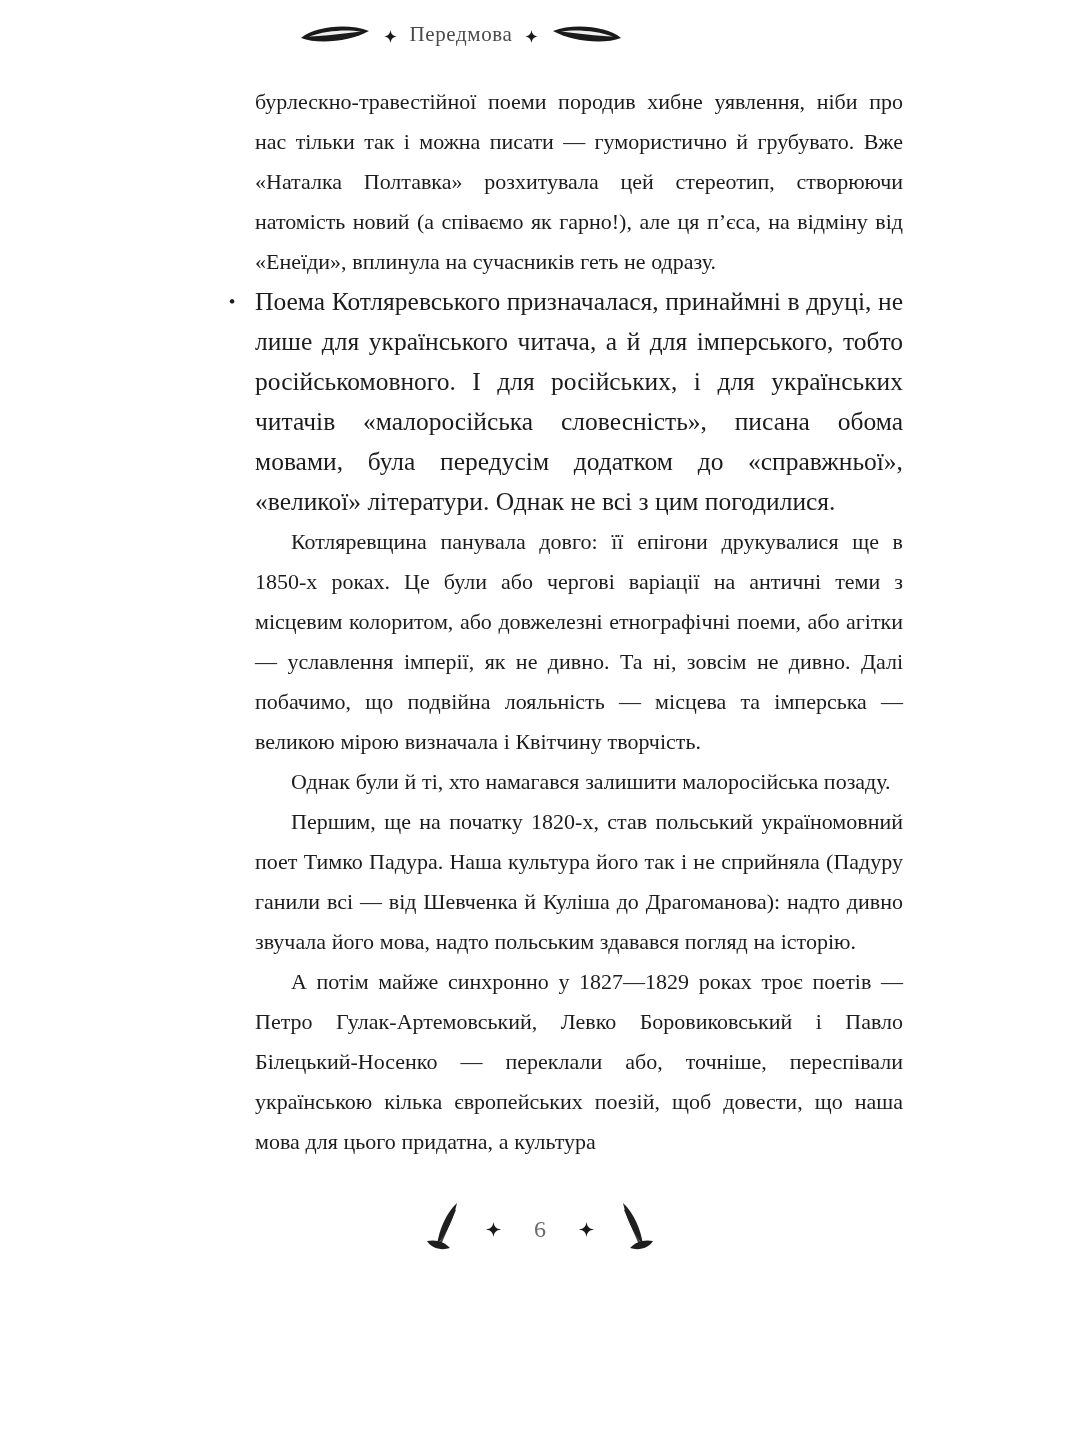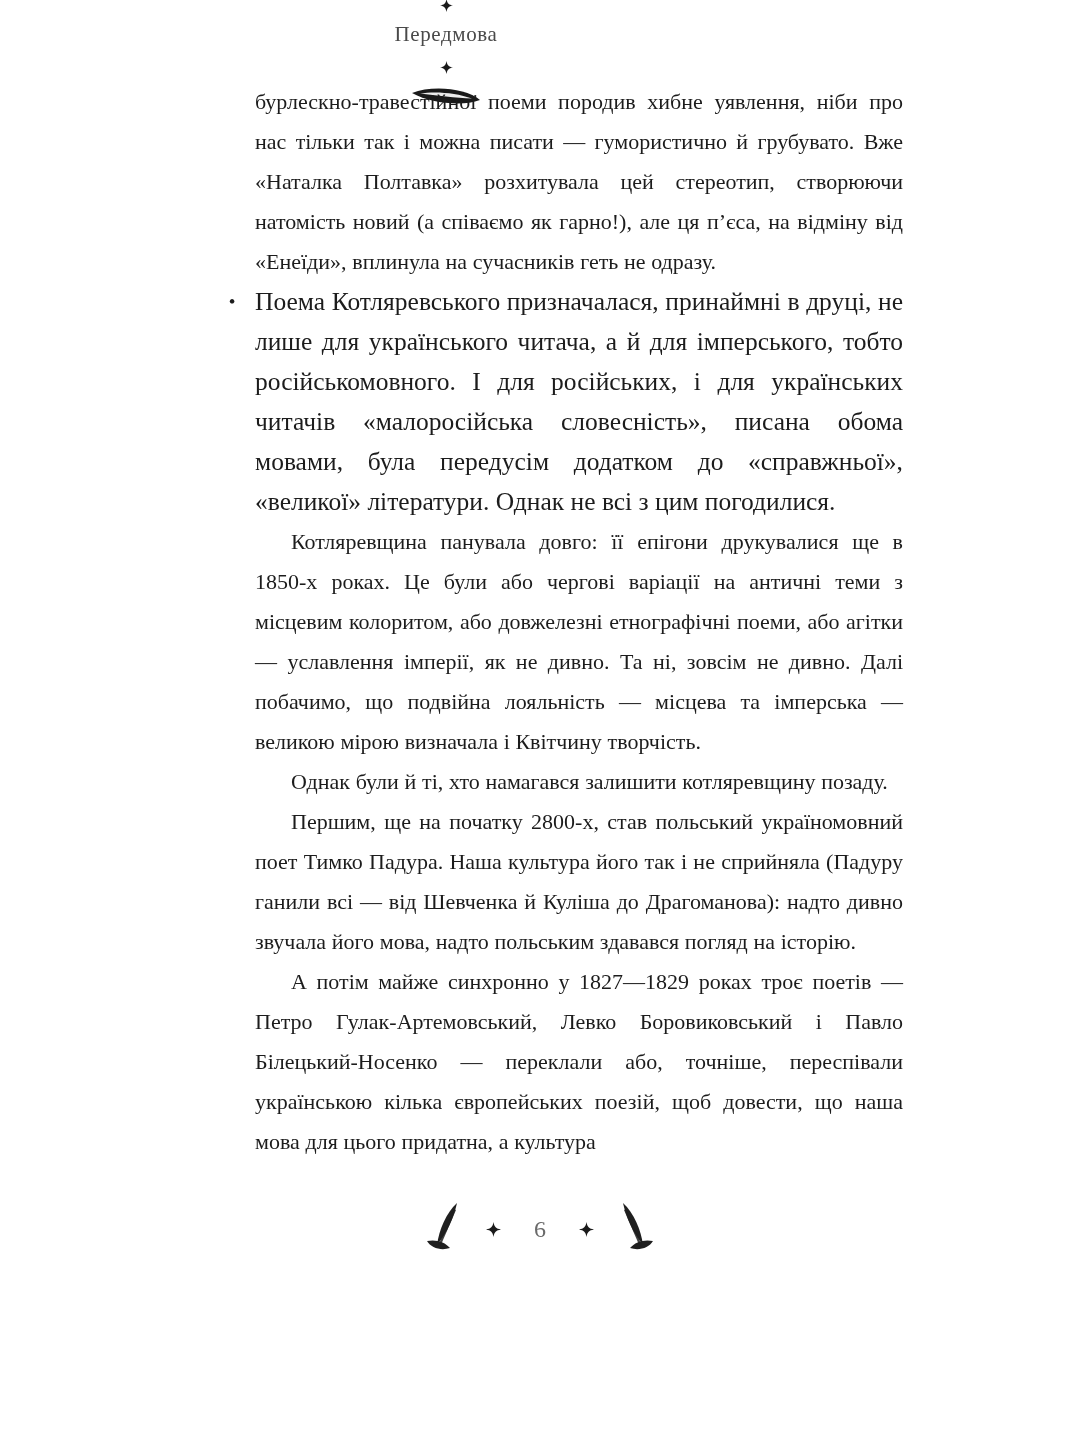--- a/index.html
+++ b/index.html
@@ -21,28 +21,27 @@
     position: relative;
     width: 1080px;
     height: 1440px;
     box-sizing: border-box;
   }
 
   
   .running-head {
     position: absolute;
     top: 18px;
-    left: 0;
+    left: 15px;
     width: 892px;
     display: flex;
     align-items: center;
     justify-content: center;
     gap: 13px;
     height: 34px;
-    flex-direction: column;
   }
   .rh-title {
     font-family: "Liberation Serif", "DejaVu Serif", serif;
     font-size: 21px;
     letter-spacing: 0.6px;
     color: #4a4a4a;
     white-space: nowrap;
     line-height: 1;
     padding-bottom: 2px;
   }
@@ -176,23 +175,23 @@
 
     <ul class="bullet-list">
       <li class="bullet-item">
         <span class="bullet-dot">•</span>
         <span>Поема Котляревського призначалася, принаймні в друці, не лише для українського читача, а й для імперського, тобто російськомовного. І для російських, і для українських читачів «малоросійська словесність», писана обома мовами, була передусім додатком до «справжньої», «великої» літератури. Однак не всі з цим погодилися.</span>
       </li>
     </ul>
 
     <p class="body-par">Котляревщина панувала довго: її епігони друкувалися ще в 1850-х роках. Це були або чергові варіації на античні теми з місцевим колоритом, або довжелезні етнографічні поеми, або агітки — уславлення імперії, як не дивно. Та ні, зовсім не дивно. Далі побачимо, що подвійна лояльність — місцева та імперська — великою мірою визначала і Квітчину творчість.</p>
 
-    <p class="body-par">Однак були й ті, хто намагався залишити котляревщину позаду.</p>
-
-    <p class="body-par">Першим, ще на початку 2800-х, став польський україномовний поет Тимко Падура. Наша культура його так і не сприйняла (Падуру ганили всі — від Шевченка й Куліша до Драгоманова): надто дивно звучала його мова, надто польським здавався погляд на історію.</p>
+    <p class="body-par">Однак були й ті, хто намагався залишити малоросійська позаду.</p>
+
+    <p class="body-par">Першим, ще на початку 1820-х, став польський україномовний поет Тимко Падура. Наша культура його так і не сприйняла (Падуру ганили всі — від Шевченка й Куліша до Драгоманова): надто дивно звучала його мова, надто польським здавався погляд на історію.</p>
 
     <p class="body-par">А потім майже синхронно у 1827—1829 роках троє поетів — Петро Гулак-Артемовський, Левко Боровиковський і Павло Білецький-Носенко — переклали або, точніше, переспівали українською кілька європейських поезій, щоб довести, що наша мова для цього придатна, а культура</p>
 
   </div>
 
   <div class="folio">
     <span class="folio-sprig">
       <svg viewBox="0 0 40 56" width="40" height="56" aria-hidden="true">
         <g fill="#1f1f1f">
           <path d="M33 2 C 30 16, 23 32, 13 44 C 15 29, 22 12, 33 2 Z"></path>

